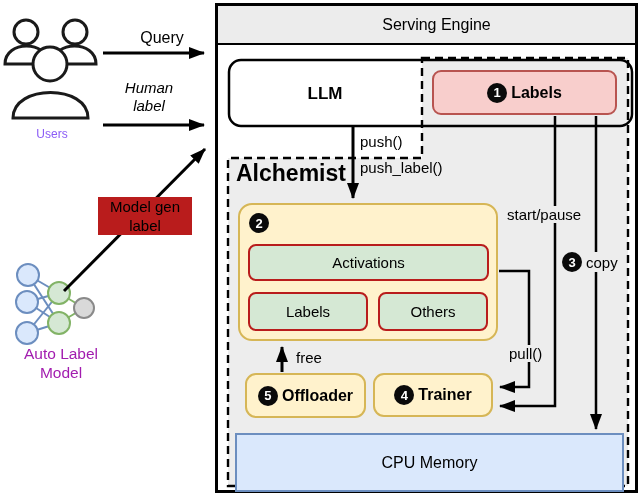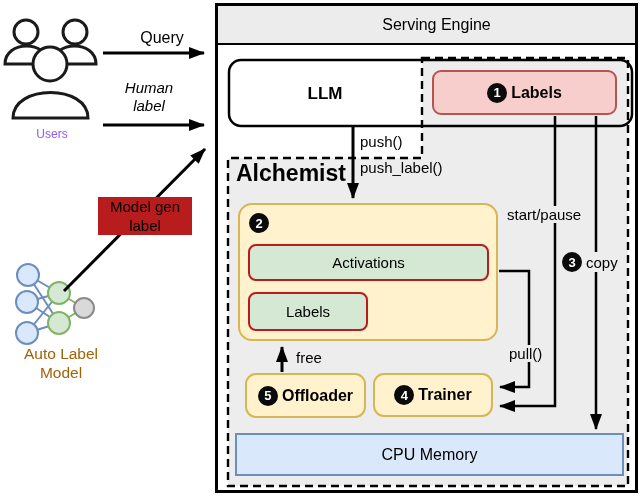--- a/index.html
+++ b/index.html
@@ -102,31 +102,34 @@
       <span class="num">2</span>
     </div>
   </div>
 
   <div class="box green" style="left:248px;top:244px;width:241px;height:37px;">
     <span>Activations</span>
   </div>
   <div class="box green" style="left:248px;top:292px;width:120px;height:39px;">
     <span>Labels</span>
   </div>
+  <div class="box green" style="left:378px;top:292px;width:110px;height:39px;">
+    <span>Others</span>
+  </div>
 
   <div class="box yellow" style="left:245px;top:373px;width:121px;height:45px;">
     <span class="num">5</span>
     <span>Offloader</span>
   </div>
   <div class="box yellow" style="left:373px;top:373px;width:120px;height:44px;">
     <span class="num">4</span>
     <span>Trainer</span>
   </div>
 
-  <div class="box cpu" style="left:235px;top:433px;width:389px;height:43px;">
+  <div class="box cpu" style="left:235px;top:433px;width:389px;height:59px;">
     <span>CPU Memory</span>
   </div>
 
   <div class="lbl bold" style="left:230px;top:60px;width:190px;height:66px;display:flex;align-items:center;justify-content:center;font-size:17px;">LLM</div>
 
   <div class="lbl bold" style="left:236px;top:165px;font-size:23px;">Alchemist</div>
 
   <div class="lbl" style="left:360px;top:133px;">push()</div>
   <div class="lbl graybg" style="left:505px;top:206px;">start/pause</div>
 
@@ -148,18 +151,18 @@
     <div>label</div>
   </div>
 
   <div class="lbl center whitebg" style="left:98px;top:197px;width:90px;line-height:19px;">
     <div>Model gen</div>
     <div>label</div>
   </div>
 
   <div class="lbl center" style="left:16px;top:126px;width:72px;font-size:12px;color:#8b5cf6;">Users</div>
 
-  <div class="lbl center" style="left:10px;top:344px;width:102px;line-height:19px;color:#a16207;font-size:15.5px;">
+  <div class="lbl center" style="left:10px;top:344px;width:102px;line-height:19px;color:#a21caf;font-size:15.5px;">
     <div>Auto Label</div>
     <div>Model</div>
   </div>
 
 </div>
 
 </body></html>

